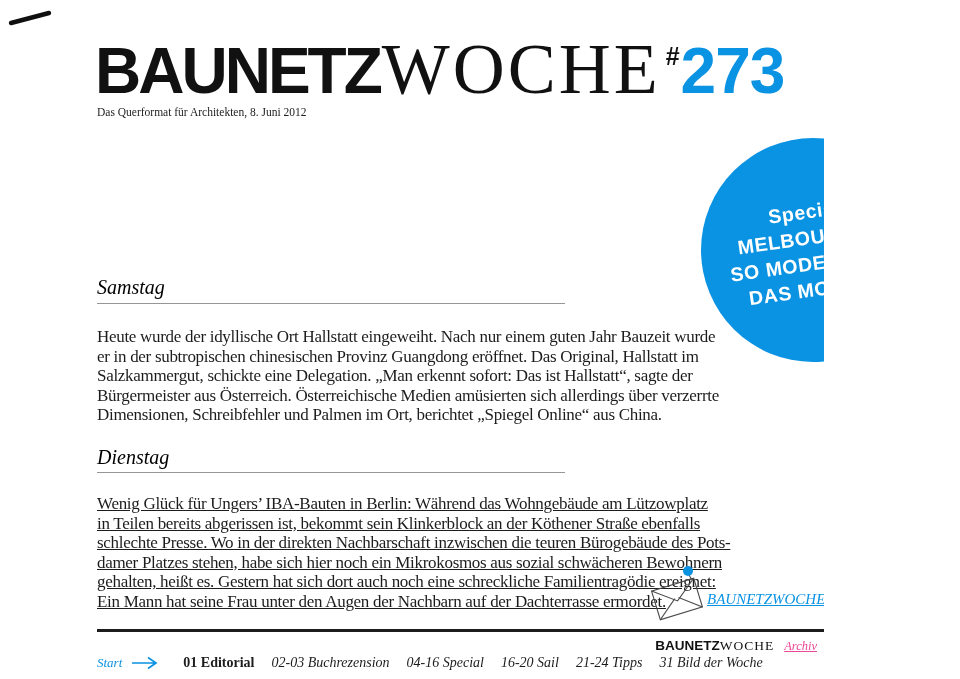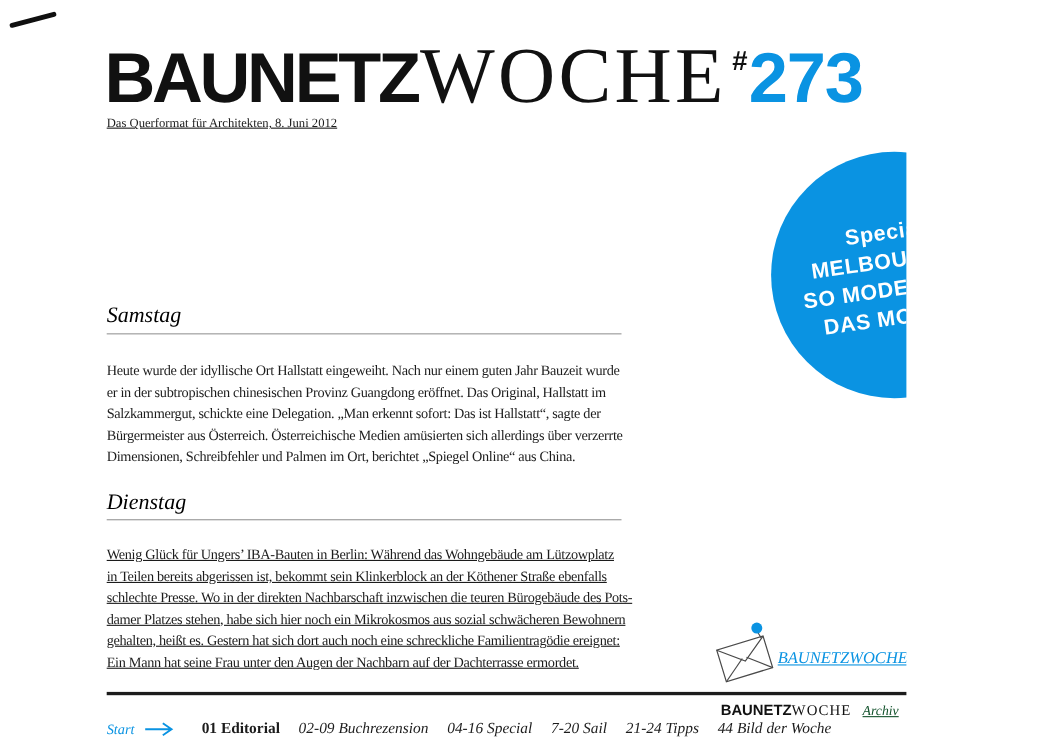--- a/index.html
+++ b/index.html
@@ -11,33 +11,33 @@
 
   
   #masthead{position:absolute;left:95px;top:28px;display:flex;align-items:baseline;white-space:nowrap;}
   .brand-bold{font-family:"Liberation Sans",sans-serif;font-weight:bold;font-size:64px;
               letter-spacing:-3px;color:#111;}
   .brand-serif{font-family:"Liberation Serif",serif;font-size:72px;letter-spacing:3px;color:#111;margin-left:2px;}
   #issue-hash{font-family:"Liberation Sans",sans-serif;font-weight:bold;font-size:25px;
               color:#111;align-self:flex-start;margin:14px 1px 0 5px;letter-spacing:0;}
   #issue-number{font-family:"Liberation Sans",sans-serif;font-weight:bold;font-size:64px;
                 letter-spacing:-1px;color:#0a93e2;text-align:center;}
-  #subtitle{position:absolute;left:97px;top:106px;font-size:11.5px;color:#1c1c1c;text-decoration:underline;}
+  #subtitle{position:absolute;left:97px;top:106px;font-size:11.5px;color:#1c1c1c;}
 
   
   #special-badge{position:absolute;left:701px;top:138px;width:224px;height:224px;border-radius:50%;
                  background:#0a93e2;display:flex;align-items:center;justify-content:center;}
   #special-badge .badge-text{transform:rotate(-8deg);color:#fff;text-align:center;
       font-family:"Liberation Sans",sans-serif;font-weight:bold;font-size:19.5px;
       line-height:26px;letter-spacing:.6px;}
 
   
   .heading{position:absolute;left:97px;font-style:italic;font-size:20px;color:#000000;}
   .rule{position:absolute;left:97px;width:468px;height:1px;background:#969696;}
-  .para{position:absolute;left:97px;font-size:13px;line-height:19.5px;letter-spacing:-0.3px;
+  .para{position:absolute;left:97px;font-size:17px;line-height:19.5px;letter-spacing:-0.3px;
         white-space:pre;color:#1c1c1c;}
   #heading-samstag{top:276px;}
   #rule-samstag{top:303px;}
   #para-samstag{top:327px;}
   #heading-dienstag{top:446px;}
   #rule-dienstag{top:472px;}
   #para-dienstag{top:494px;text-decoration:underline;}
 
   
   #envelope{position:absolute;left:644px;top:562px;}
@@ -47,21 +47,21 @@
   
   #footer-rule{position:absolute;left:97px;top:629px;width:856px;height:3px;background:#1c1c1c;}
   #footer-nav{position:absolute;left:97px;top:655px;display:flex;align-items:center;white-space:nowrap;}
   #start-link{font-size:13px;font-style:italic;color:#0a93e2;cursor:pointer;}
   #start-arrow{margin:0 24px 0 9px;display:inline-block;}
   .nav-item{font-size:14px;font-style:italic;color:#1c1c1c;margin-right:17px;cursor:pointer;}
   .nav-item.current{font-style:normal;font-weight:bold;}
   #footer-brand{position:absolute;right:7px;top:638px;display:flex;align-items:baseline;white-space:nowrap;}
   .fb-bold{font-family:"Liberation Sans",sans-serif;font-weight:bold;font-size:13.5px;color:#111;}
   .fb-serif{font-family:"Liberation Serif",serif;font-size:13.5px;letter-spacing:1px;color:#111;}
-  #archive-link{font-size:12.5px;font-style:italic;color:#14532d;text-decoration:underline;
+  #archive-link{font-size:12.5px;font-style:italic;color:#ec4899;text-decoration:underline;
                 margin-left:10px;cursor:pointer;}
 </style>
 </head>
 <body>
 
 <div id="page">
 
   <svg id="pen-mark" width="50" height="26" viewBox="0 0 50 26">
     <line x1="5" y1="18" x2="43" y2="8" stroke="#101010" stroke-width="4.4" stroke-linecap="round"></line>
   </svg>
@@ -112,25 +112,25 @@
   </svg>
   <a id="newsletter-link">BAUNETZWOCHE-Newsletter idyllische!</a>
 
   <div id="footer-rule"></div>
   <div id="footer-nav">
     <span id="start-link">Start</span>
     <svg id="start-arrow" width="28" height="14" viewBox="0 0 28 14">
       <path d="M1 7 H24 M17 1.5 L25 7 L17 12.5" stroke="#0a93e2" stroke-width="1.7" fill="none"></path>
     </svg>
     <span class="nav-item current">01 Editorial</span>
-    <span class="nav-item">02-09 Buchrezension</span>
+    <span class="nav-item">02-03 Buchrezension</span>
     <span class="nav-item">04-16 Special</span>
-    <span class="nav-item">7-20 Sail</span>
+    <span class="nav-item">16-20 Sail</span>
     <span class="nav-item">21-24 Tipps</span>
-    <span class="nav-item">44 Bild der Woche</span>
+    <span class="nav-item">31 Bild der Woche</span>
   </div>
   <div id="footer-brand">
     <span class="fb-bold">BAUNETZ</span>
     <span class="fb-serif">WOCHE</span>
     <a id="archive-link">Archiv</a>
   </div>
 
 </div>
 
 </body></html>

